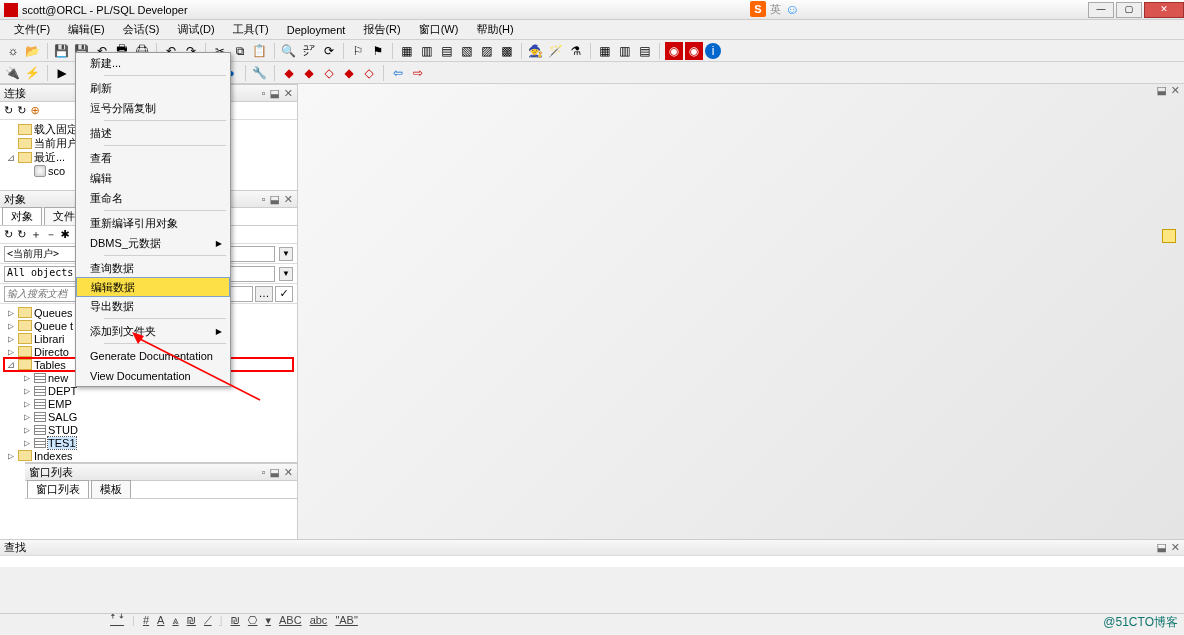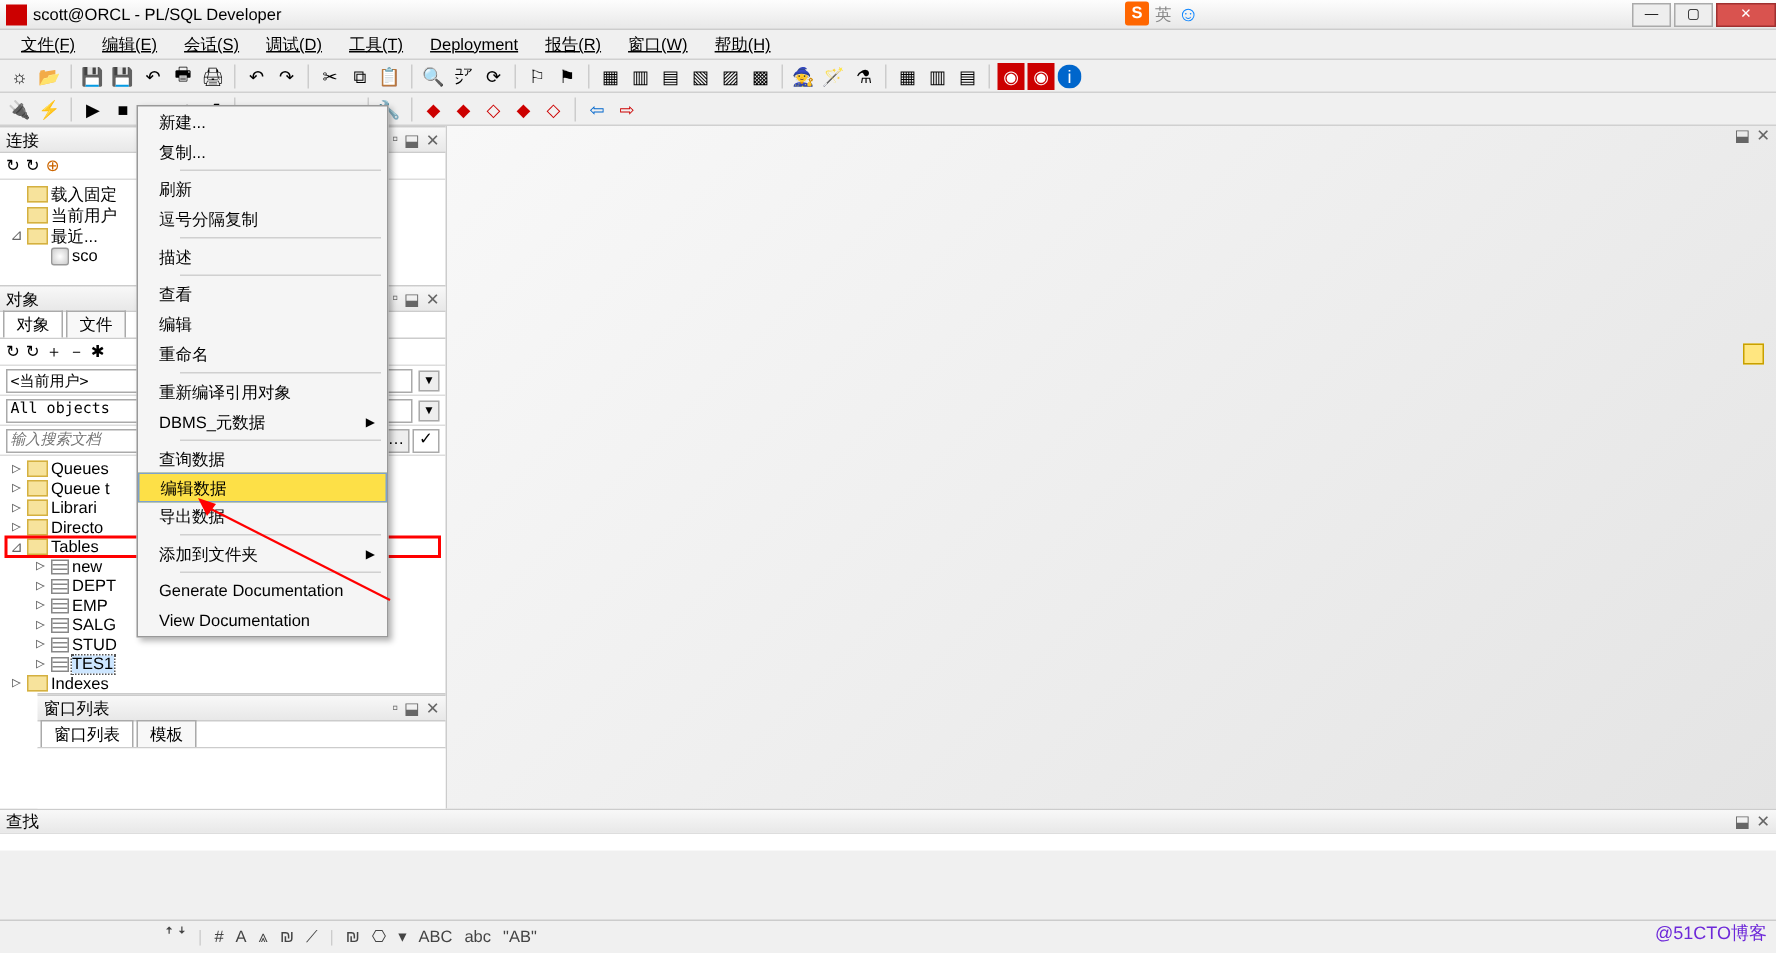--- a/index.html
+++ b/index.html
@@ -9,21 +9,21 @@
 .titlebar .appicon { width: 14px; height: 14px; background: #c00; display: inline-block; margin-right: 4px; }
 .titlebar .wincontrols { margin-left: auto; display: flex; }
 .titlebar .wc { width: 26px; height: 16px; border: 1px solid #aaa; margin-left: 2px; background: #eee; text-align: center; line-height: 12px; font-size: 9px; }
 .titlebar .wc.close { background: #d9534f; color: #fff; border-color: #a03030; width: 40px; }
 
 .ime { position: absolute; top: 1px; left: 750px; display: flex; align-items: center; gap: 4px; }
 .ime .s { width: 16px; height: 16px; background: #f60; color: #fff; font-weight: bold; text-align: center; line-height: 16px; border-radius: 2px; }
 .ime .lang { color: #888; }
 .ime .smile { color: #0a84ff; font-size: 14px; }
 
-.menubar { height: 20px; background: #f0f0f0; display: flex; align-items: center; padding-left: 8px; gap: 6px; border-bottom: 1px solid #d0d0d0; text-decoration: underline; }
+.menubar { height: 20px; background: #f0f0f0; display: flex; align-items: center; padding-left: 8px; gap: 6px; border-bottom: 1px solid #d0d0d0; }
 .menubar span { padding: 2px 6px; }
 
 .toolbar1, .toolbar2 { height: 22px; background: #f0f0f0; border-bottom: 1px solid #d0d0d0; display: flex; align-items: center; padding-left: 4px; gap: 2px; }
 .tb-btn { width: 18px; height: 18px; border: 1px solid transparent; display: inline-flex; align-items: center; justify-content: center; font-size: 12px; }
 .tb-sep { width: 1px; height: 16px; background: #ccc; margin: 0 3px; }
 .tb-btn.red { background: #c00; color: #fff; }
 .tb-btn.blue { background: #06c; color: #fff; border-radius: 50%; width: 16px; height: 16px; }
 
 .main { display: flex; height: 455px; }
 .leftcol { width: 298px; background: #fff; display: flex; flex-direction: column; border-right: 1px solid #ccc; }
@@ -57,31 +57,31 @@
 .winlist { border-top: 1px solid #ccc; margin-left: 25px; }
 .winlist-body { height: 40px; background: #fff; }
 
 .rightcol { flex: 1; background: linear-gradient(135deg,#f8f8f8,#e4e4e4); position: relative; }
 .tab-corner { position: absolute; top: 0; right: 0; width: 40px; height: 16px; display: flex; gap: 4px; justify-content: flex-end; padding-right: 4px; font-size: 9px; color: #666; }
 
 .search-hdr { height: 16px; border-top: 1px solid #ccc; background: linear-gradient(#f8f8f8,#e8e8e8); padding-left: 4px; display: flex; align-items: center; }
 .search-hdr .pin { margin-left: auto; display: flex; gap: 4px; padding-right: 4px; font-size: 9px; color: #666; }
 .search-body { height: 12px; background: #fff; border-top: 1px solid #ddd; }
 
-.status { position: absolute; bottom: 0; left: 0; right: 0; height: 22px; background: #f0f0f0; border-top: 1px solid #ccc; display: flex; align-items: center; gap: 8px; padding-left: 110px; font-family: monospace; font-size: 10px; color: #444; }
+.status { position: absolute; bottom: 0; left: 0; right: 0; height: 22px; background: #f0f0f0; border-top: 1px solid #ccc; display: flex; align-items: flex-start; gap: 8px; padding-left: 110px; font-family: monospace; font-size: 10px; color: #444; text-decoration: underline; }
 .status .sep { color: #ccc; }
 
-.context-menu { position: absolute; top: 70px; left: 75px; width: 168px; background: #f5f5f5; border: 1px solid #999; box-shadow: 2px 2px 4px rgba(0,0,0,.3); z-index: 100; margin-left: 16px; }
+.context-menu { position: absolute; top: 52px; left: 75px; width: 156px; background: #f5f5f5; border: 1px solid #999; box-shadow: 2px 2px 4px rgba(0,0,0,.3); z-index: 100; }
 .context-menu .mi { height: 20px; display: flex; align-items: center; padding-left: 14px; padding-right: 8px; }
 .context-menu .mi.hover { background: #fde047; border: 1px solid #7da2ce; height: 20px; margin: -1px 0; }
 .context-menu .mi .arrow { margin-left: auto; font-size: 8px; }
 .context-menu .msep { height: 1px; background: #d0d0d0; margin: 2px 4px 2px 28px; }
 
 .red-arrow { position: absolute; z-index: 101; pointer-events: none; }
-.watermark { position: absolute; bottom: 4px; right: 6px; color: #6d28d9; font-size: 12px; }
+.watermark { position: absolute; bottom: 4px; right: 6px; color: #0f766e; font-size: 12px; }
 .mockicon { position: absolute; top: 145px; right: 8px; width: 14px; height: 14px; background: #ffe680; border: 1px solid #c8a000; }
 </style>
 </head>
 <body>
 
 <div class="titlebar">
   <span class="appicon"></span>
   <span>scott@ORCL - PL/SQL Developer</span>
   <div class="wincontrols">
     <div class="wc">—</div>
@@ -359,21 +359,20 @@
   <span>₪</span>
   <span>⎔</span>
   <span>▾</span>
   <span>ABC</span>
   <span>abc</span>
   <span>"AB"</span>
 </div>
 
 <div class="context-menu">
   <div class="mi">新建...</div>
-  <div class="mi">复制...</div>
   <div class="msep"></div>
   <div class="mi">刷新</div>
   <div class="mi">逗号分隔复制</div>
   <div class="msep"></div>
   <div class="mi">描述</div>
   <div class="msep"></div>
   <div class="mi">查看</div>
   <div class="mi">编辑</div>
   <div class="mi">重命名</div>
   <div class="msep"></div>

